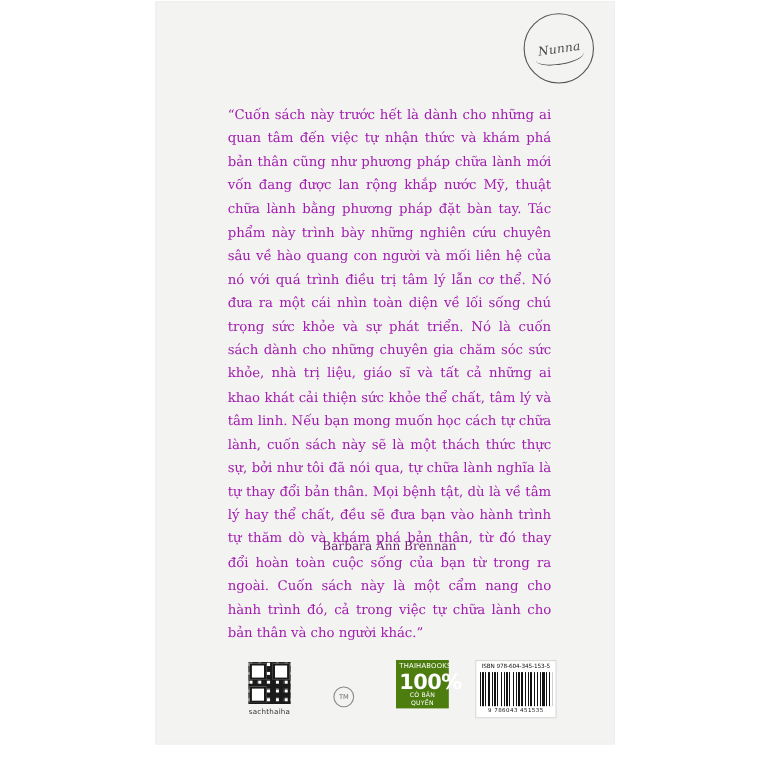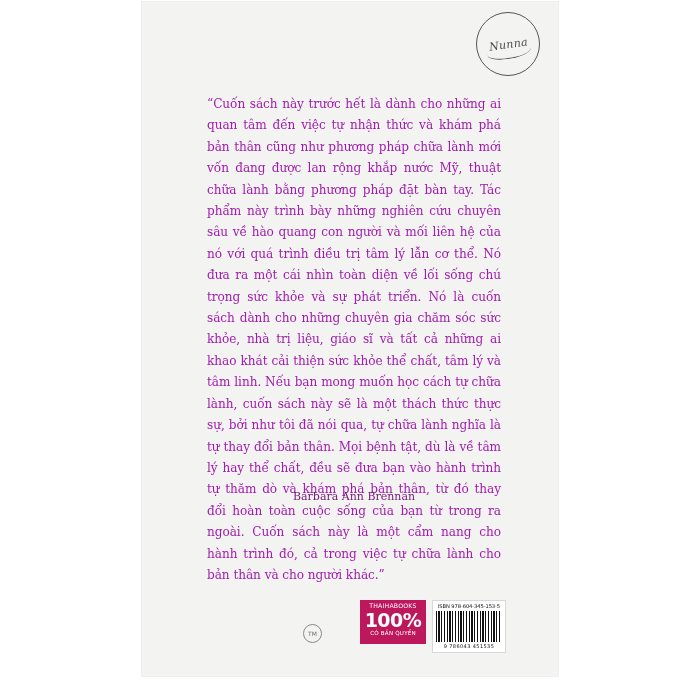--- a/index.html
+++ b/index.html
@@ -155,23 +155,23 @@
     justify-content: center;
     font-family: "DejaVu Sans", sans-serif;
     font-size: 6px;
     color: #6d6d6d;
   }
   
   .badge {
     position: absolute;
     left: 218px;
     top: 2px;
-    width: 66px;
+    width: 48px;
     height: 44px;
-    background: #be185d;
+    background: #4d7c0f;
     color: #ffffff;
     padding: 2px 3px;
     box-sizing: border-box;
   }
   .badge-brand {
     font-family: "DejaVu Sans", sans-serif;
     font-size: 6.2px;
     letter-spacing: 0.2px;
     line-height: 8px;
     text-align: center;
@@ -243,20 +243,26 @@
       <span class="stamp-text">Nunna</span>
       <span class="stamp-swash"></span>
     </div>
 
     <div class="blurb">“Cuốn sách này trước hết là dành cho những ai quan tâm đến việc tự nhận thức và khám phá bản thân cũng như phương pháp chữa lành mới vốn đang được lan rộng khắp nước Mỹ, thuật chữa lành bằng phương pháp đặt bàn tay. Tác phẩm này trình bày những nghiên cứu chuyên sâu về hào quang con người và mối liên hệ của nó với quá trình điều trị tâm lý lẫn cơ thể. Nó đưa ra một cái nhìn toàn diện về lối sống chú trọng sức khỏe và sự phát triển. Nó là cuốn sách dành cho những chuyên gia chăm sóc sức khỏe, nhà trị liệu, giáo sĩ và tất cả những ai khao khát cải thiện sức khỏe thể chất, tâm lý và tâm linh. Nếu bạn mong muốn học cách tự chữa lành, cuốn sách này sẽ là một thách thức thực sự, bởi như tôi đã nói qua, tự chữa lành nghĩa là tự thay đổi bản thân. Mọi bệnh tật, dù là về tâm lý hay thể chất, đều sẽ đưa bạn vào hành trình tự thăm dò và khám phá bản thân, từ đó thay đổi hoàn toàn cuộc sống của bạn từ trong ra ngoài. Cuốn sách này là một cẩm nang cho hành trình đó, cả trong việc tự chữa lành cho bản thân và cho người khác.”</div>
 
     <div class="author">Barbara Ann Brennan</div>
 
     <div class="bottom-row">
 
+      <div class="qr-wrap">
+        <div class="qr">
+          <span class="qr-eye3"></span>
+        </div>
+        <div class="qr-label">sachthaiha</div>
+      </div>
 
       <div class="tm">TM</div>
 
       <div class="badge">
         <div class="badge-brand">THAIHABOOKS</div>
         <div class="badge-num">100%</div>
         <div class="badge-sub">CÓ BẢN QUYỀN</div>
       </div>
 
       <div class="barcode-wrap">

